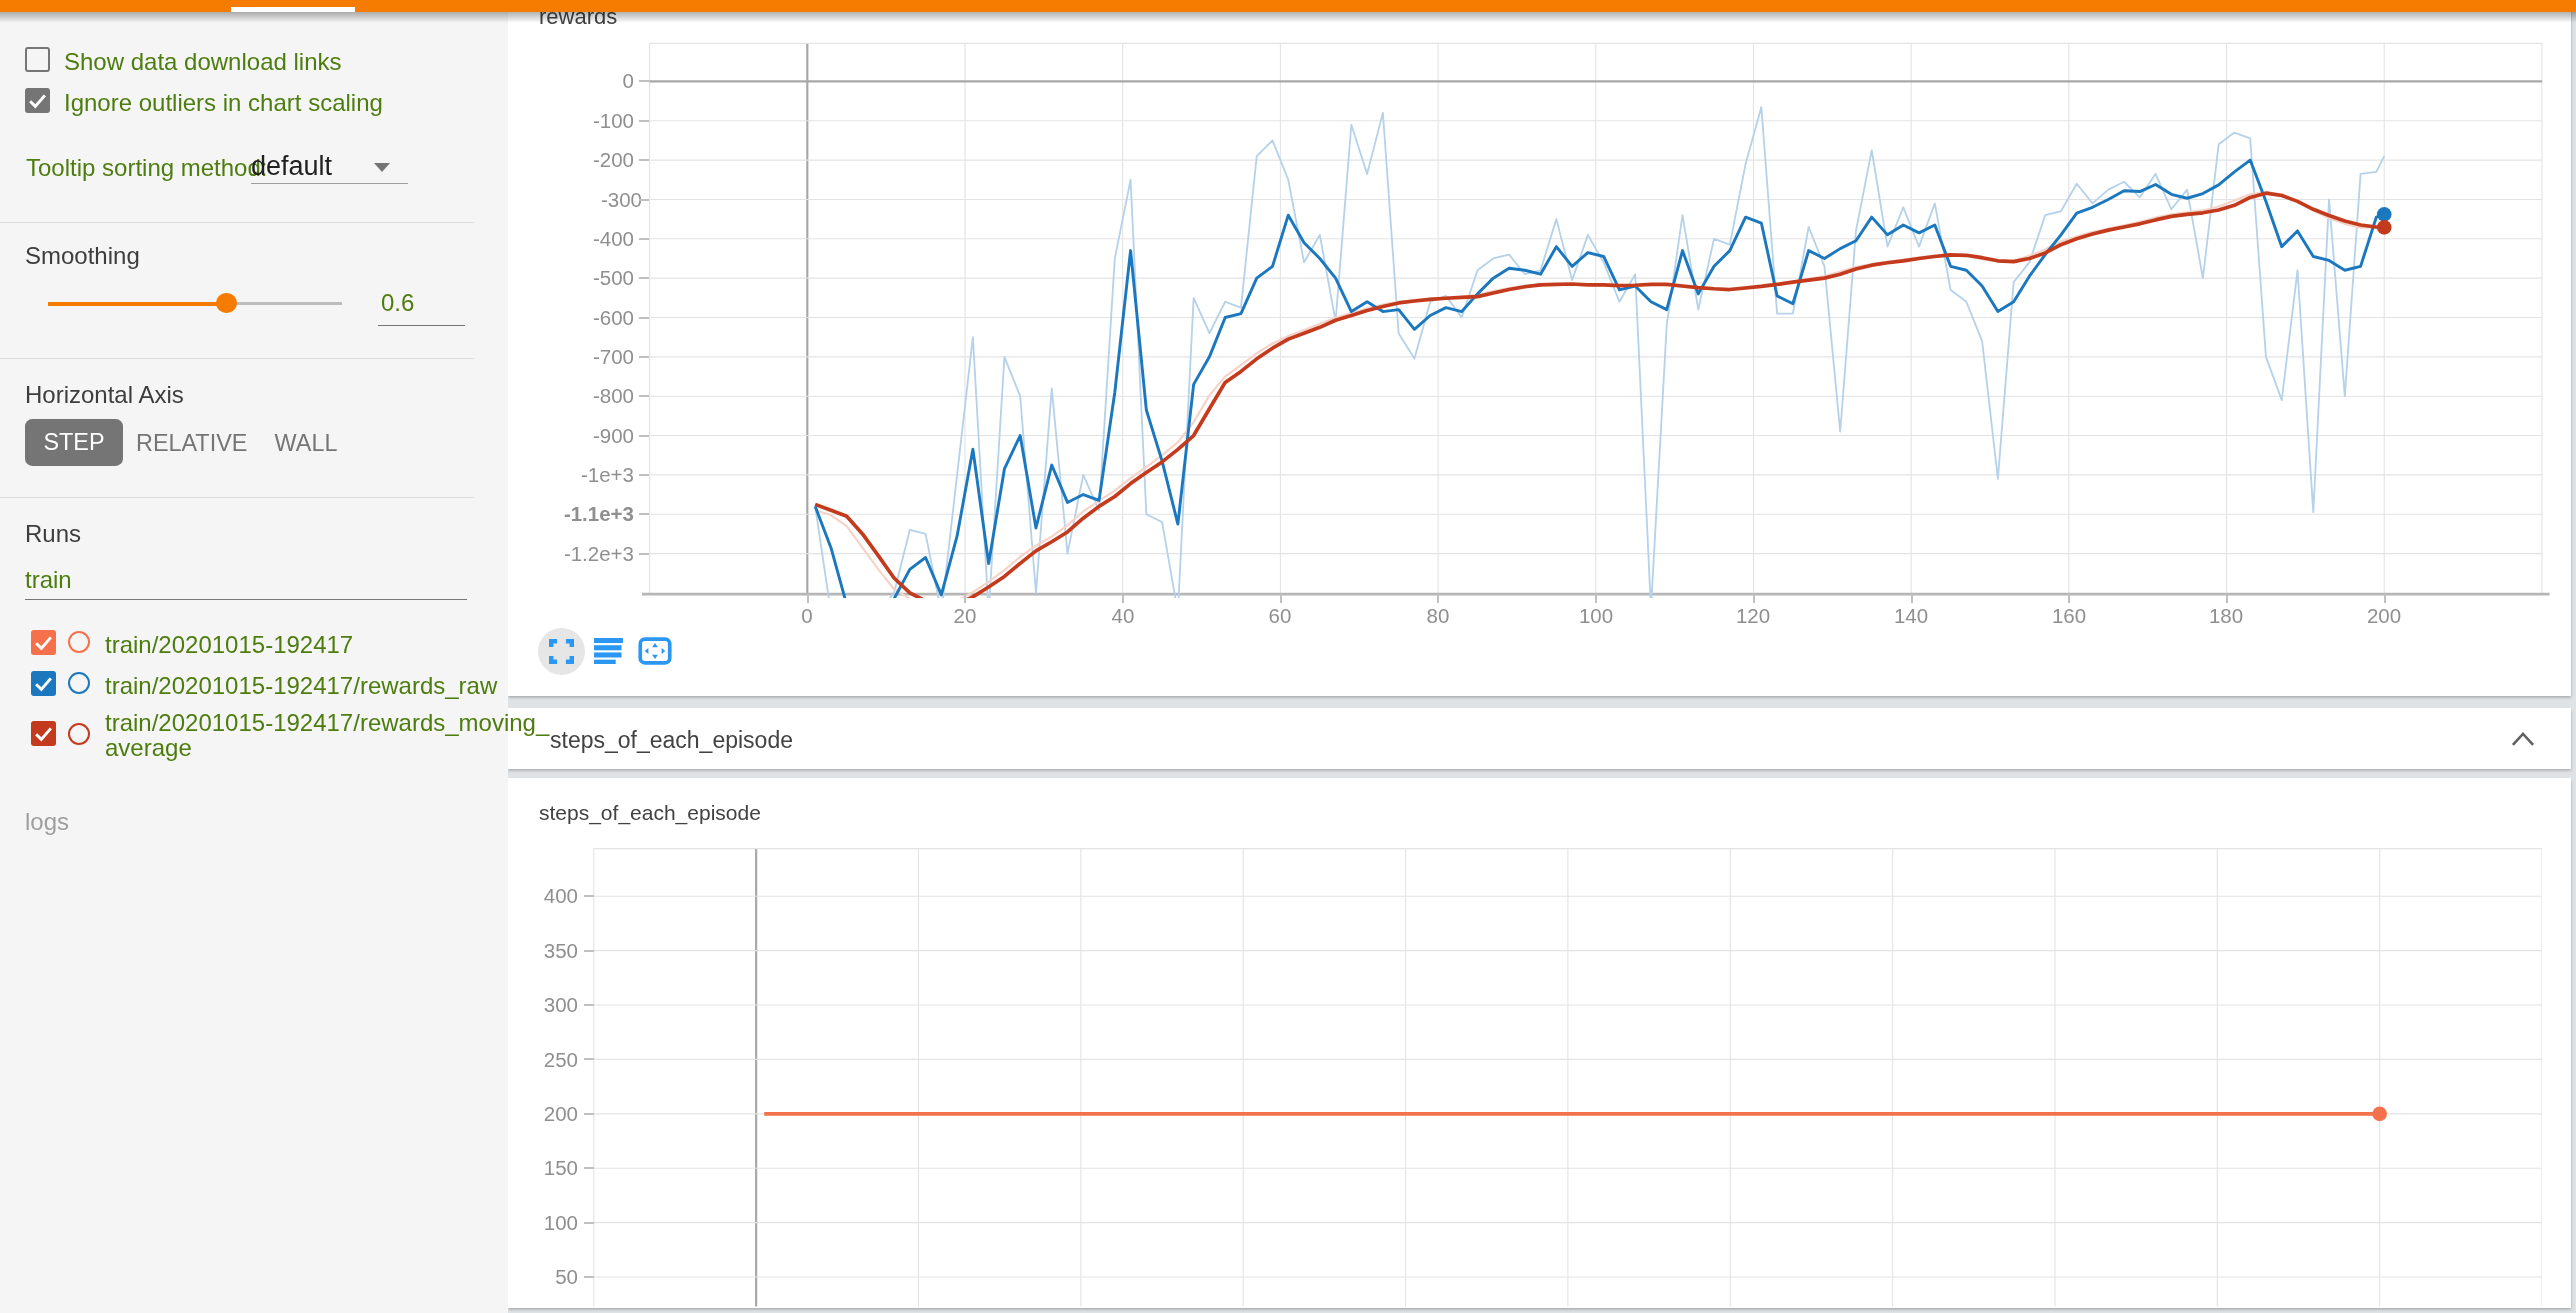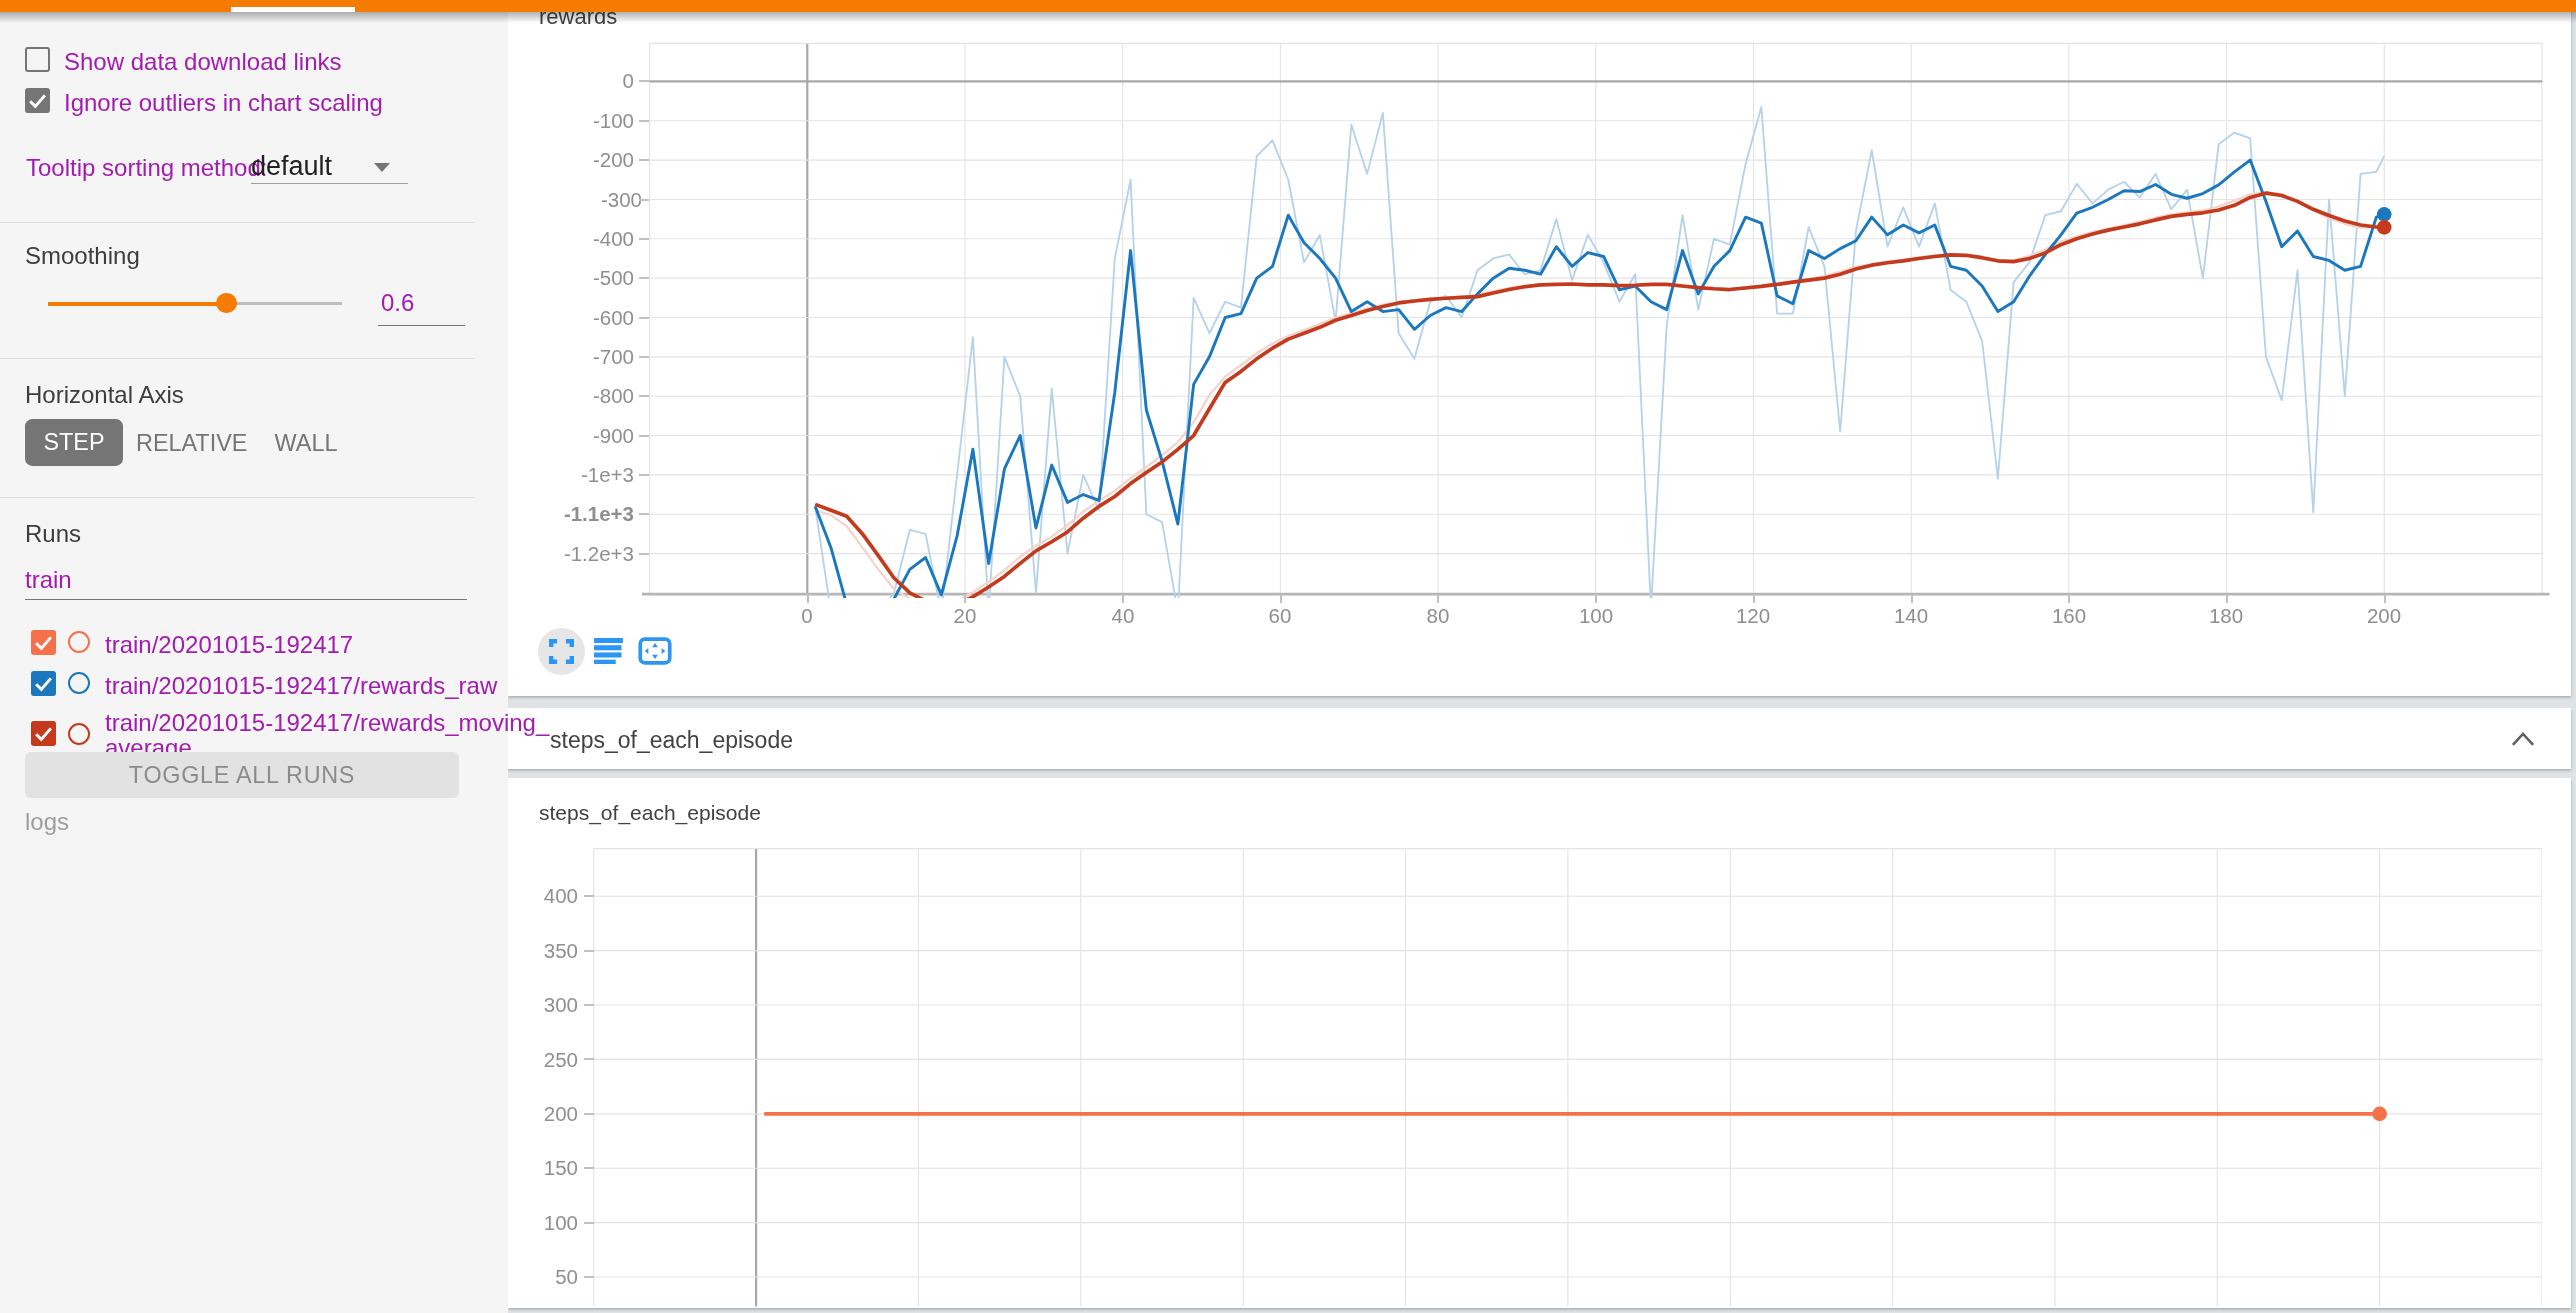--- a/index.html
+++ b/index.html
@@ -10,21 +10,21 @@
     -webkit-font-smoothing:antialiased;
   }
   .abs{position:absolute;}
   
   #topbar{left:0;top:0;width:2576px;height:11.7px;background:#f57c00;z-index:50;}
   #tab-indicator{left:231px;top:7.3px;width:124px;height:4.4px;background:#ffffff;z-index:51;}
   #topbar-shadow{left:0;top:11.7px;width:2576px;height:11.7px;z-index:49;
     background:linear-gradient(to bottom,rgba(0,0,0,0.30),rgba(0,0,0,0));}
   
   #sidebar{left:0;top:11.7px;width:508px;height:1302px;background:#f5f5f5;z-index:10;}
-  .side-label{color:#a21caf;font-size:24px;line-height:26px;white-space:nowrap;}
+  .side-label{color:#4d7c0f;font-size:24px;line-height:26px;white-space:nowrap;}
   .side-section{color:#3d3d3d;font-size:24px;text-align:center;}
   .divider{left:0;width:474px;height:1.5px;background:#dcdcdc;}
   .cb{width:25px;height:25px;border-radius:2.9px;box-sizing:border-box;}
   .cb.unchecked{border:2.9px solid #757575;background:transparent;}
   .cb .tick{position:absolute;left:0;top:0;width:25px;height:25px;}
   .underline{height:1.5px;background:#9e9e9e;}
   .tri-down{width:0;height:0;border-left:8px solid transparent;border-right:8px solid transparent;border-top:9.5px solid #757575;}
   .pill{border-radius:7.3px;}
   .runrow-circle{box-sizing:border-box;width:22px;height:22px;border-radius:50%;background:transparent;}
   
@@ -102,23 +102,20 @@
       <div class="abs cb" style="left: 31px; top: 709px; background: rgb(196, 58, 29);">
         <svg class="tick" viewBox="0 0 34 34">
           <polyline points="7,18 14,25 27,10" fill="none" stroke="#ffffff" stroke-width="4"></polyline>
         </svg>
       </div>
       <div class="abs runrow-circle" style="left: 68px; top: 711px; border: 2.9px solid rgb(196, 58, 29);"></div>
       <div class="abs side-label" style="left: 105px; top: 698px;">train/20201015-192417/rewards_moving_</div>
       <div class="abs side-label" style="left: 105px; top: 723px;">average</div>
     </div>
 
-  <div class="abs" style="left:25px;top:740px;width:434px;height:46px;border-radius:5.9px;background:#e2e2e2;">
-    <div class="abs" style="left:0;top:10.2px;width:434px;text-align:center;color:#8b8b8b;font-size:23.4px;letter-spacing:0.7px;">TOGGLE ALL RUNS</div>
-  </div>
   <div class="abs" style="left:25px;top:796px;color:#9e9e9e;font-size:24px;">logs</div>
 </div>
 
 <div class="abs card" style="left:508px;top:-14.6px;width:2063px;height:711px;"></div>
 <div class="abs chart-title" style="left:539px;top:4.4px;z-index:6;">rewards</div>
 <svg id="rewards-svg" width="1909" height="560" style="left:642px;top:38px;z-index:6;" viewBox="878 52 2610 765">
     <line x1="888.4" y1="59" x2="888.4" y2="812" stroke="#e3e3e3" stroke-width="1.5"></line>
     <line x1="1104" y1="59" x2="1104" y2="812" stroke="#a8a8a8" stroke-width="3"></line>
     <line x1="1319.6" y1="59" x2="1319.6" y2="812" stroke="#e3e3e3" stroke-width="1.5"></line>
     <line x1="1535.2" y1="59" x2="1535.2" y2="812" stroke="#e3e3e3" stroke-width="1.5"></line>

